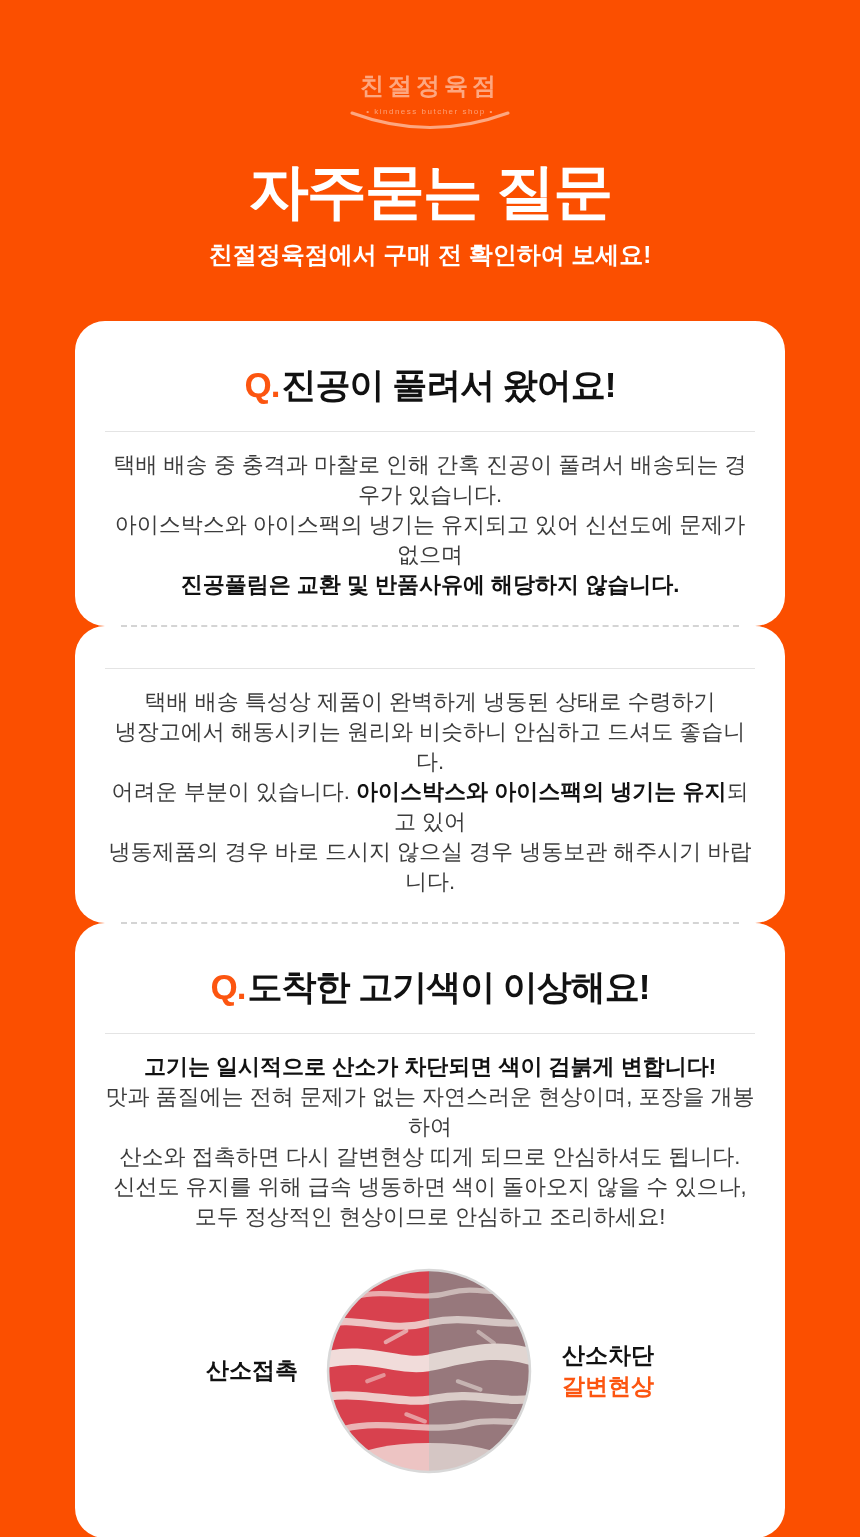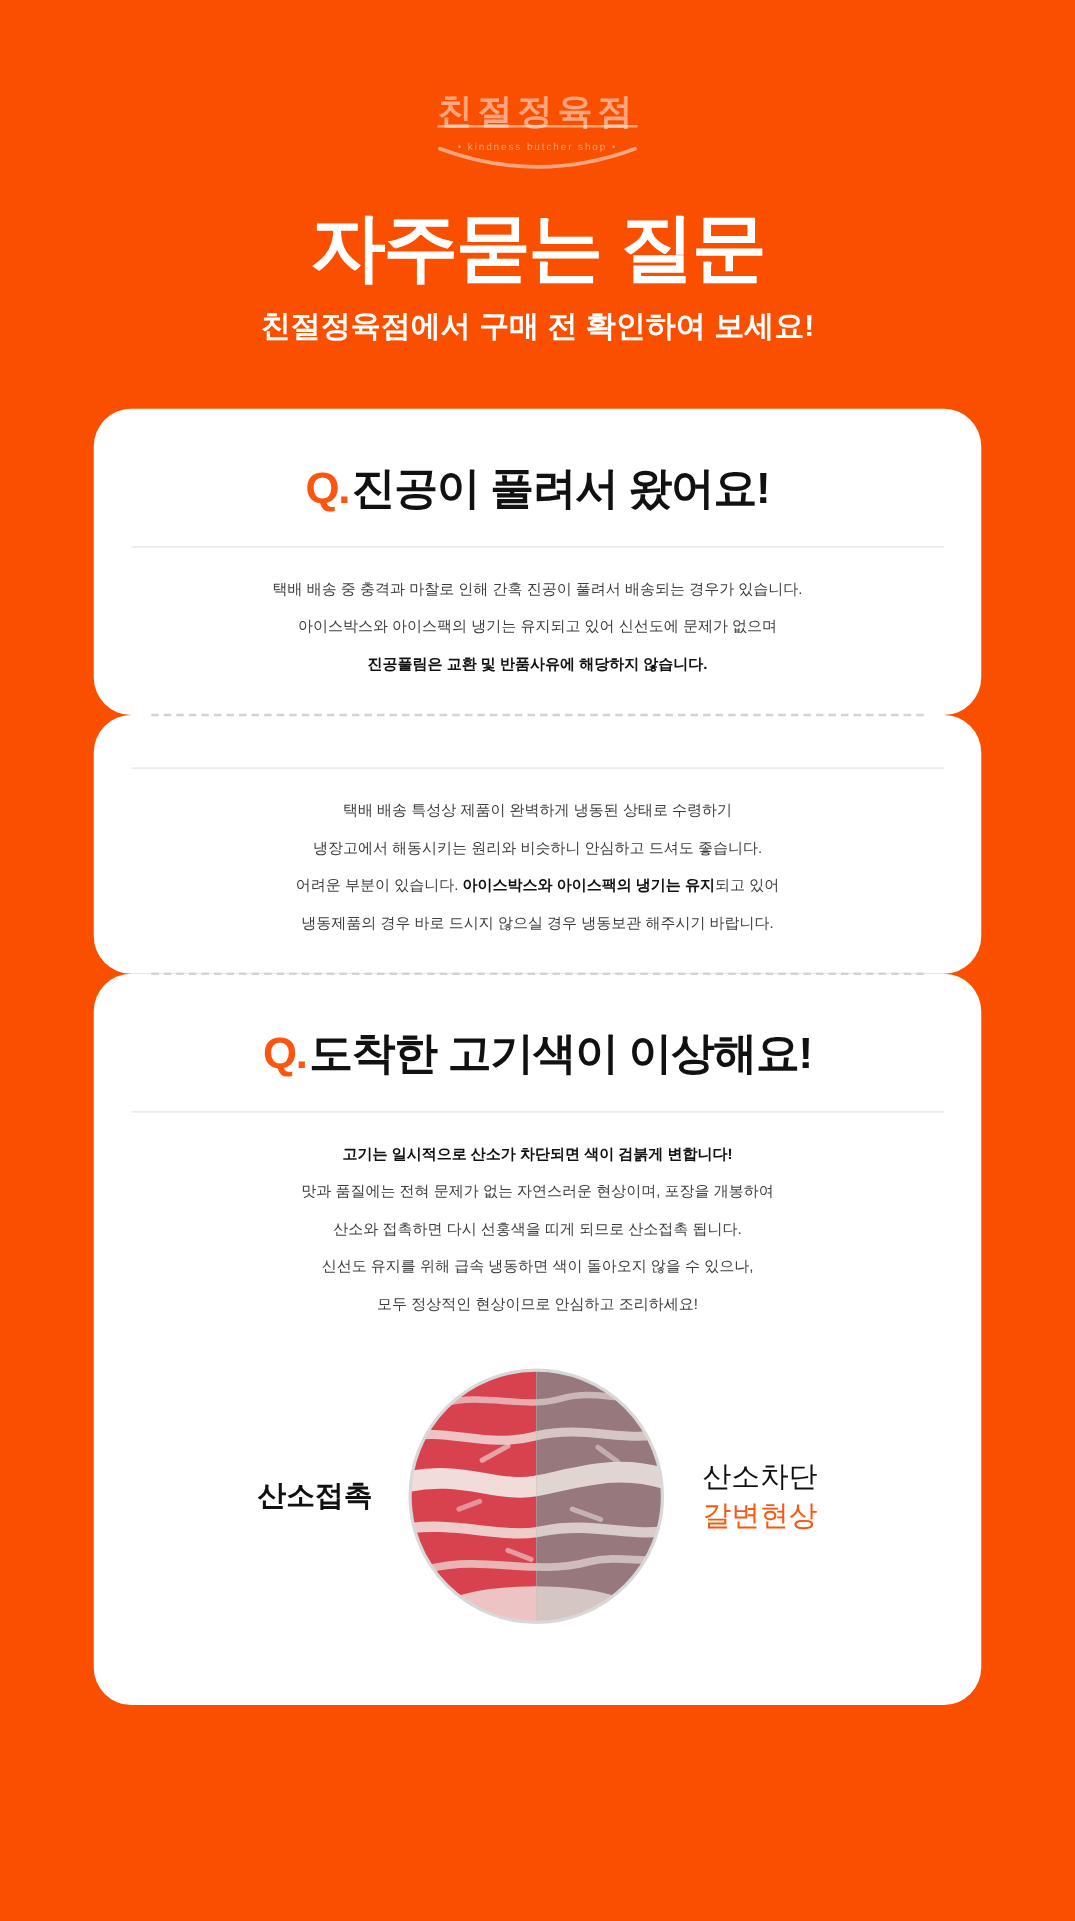--- a/index.html
+++ b/index.html
@@ -10,42 +10,42 @@
     --body:#3c3c3c;
   }
   *{box-sizing:border-box;}
   html,body{margin:0;padding:0;background:var(--bg);}
   body{font-family:"Liberation Sans","DejaVu Sans",sans-serif;}
   .page{width:860px;height:1537px;margin:0 auto;background:var(--bg);overflow:hidden;position:relative;}
 
   
   header{text-align:center;color:#fff;}
   .logo{margin-top:70px;}
-  .logo-text{font-size:28px;font-weight:600;letter-spacing:4px;color:rgba(255,255,255,.5);text-decoration:underline;}
+  .logo-text{font-size:24px;font-weight:600;letter-spacing:4px;color:rgba(255,255,255,.5);}
   .logo-sub{margin-top:5px;font-size:8px;letter-spacing:1.5px;color:rgba(255,255,255,.45);text-transform:lowercase;}
   .logo-arc{display:block;margin:-10px auto 0;}
   .page-title{margin:22px 0 0;font-size:60px;line-height:1.05;font-weight:900;letter-spacing:-2px;color:#ffffff;}
   .page-subtitle{margin:16px 0 0;font-size:24px;font-weight:600;color:#ffffff;}
 
   
   .cards{width:710px;margin:50px auto 0;}
   .card{position:relative;background:var(--card-bg);border-radius:30px;padding:42px 28px 26px;text-align:center;}
   .card + .card{margin-top:0;}
   .seam{position:absolute;top:-1px;left:46px;right:46px;border-top:2px dashed #d4d4d4;}
   .q{margin:0 0 24px;font-size:35px;line-height:1.25;font-weight:800;letter-spacing:-1px;color:var(--heading);}
   .q .qmark{color:var(--accent);margin-right:2px;}
   .divider{border-top:1px solid #e4e4e4;margin:0 2px;}
-  .body{margin-top:18px;font-size:12px;line-height:30px;color:var(--body);font-weight:500;}
+  .body{margin-top:18px;font-size:22px;line-height:30px;color:var(--body);font-weight:500;}
   .body p{margin:0;}
   .body b{color:#111;font-weight:800;}
 
   
   .figure{margin-top:36px;display:flex;align-items:center;justify-content:center;padding-bottom:38px;}
   .fig-label-left{font-size:23px;font-weight:800;color:#111;margin-right:28px;}
-  .fig-labels-right{text-align:left;margin-left:30px;font-size:23px;font-weight:400;line-height:31px;}
+  .fig-labels-right{text-align:left;margin-left:30px;font-size:23px;font-weight:700;line-height:31px;}
   .fig-label-top{color:#111;}
   .fig-label-bottom{color:var(--accent);}
   .meat-svg{display:block;}
 </style>
 </head>
 <body>
 
 <div class="page">
 
   <header>
@@ -83,21 +83,21 @@
         </div>
   </section>
 
   <section class="card">
     <div class="seam"></div>
     <h2 class="q"><span class="qmark">Q.</span><span class="qtext">도착한 고기색이 이상해요!</span></h2>
     <div class="divider"></div>
     <div class="body">
           <p><b>고기는 일시적으로 산소가 차단되면 색이 검붉게 변합니다!</b></p>
           <p><span>맛과 품질에는 전혀 문제가 없는 자연스러운 현상이며, 포장을 개봉하여</span></p>
-          <p><span>산소와 접촉하면 다시 선홍색을 띠게 되므로 산소접촉 됩니다.</span></p>
+          <p><span>산소와 접촉하면 다시 갈변현상 띠게 되므로 안심하셔도 됩니다.</span></p>
           <p><span>신선도 유지를 위해 급속 냉동하면 색이 돌아오지 않을 수 있으나,</span></p>
           <p><span>모두 정상적인 현상이므로 안심하고 조리하세요!</span></p>
         </div>
 
   <div class="figure">
     <div class="fig-label-left">산소접촉</div>
     <svg class="meat-svg" width="206" height="206" viewBox="0 0 200 200">
       <defs>
         <clipPath id="clip-circle">
                 <circle cx="100" cy="100" r="98"></circle>

